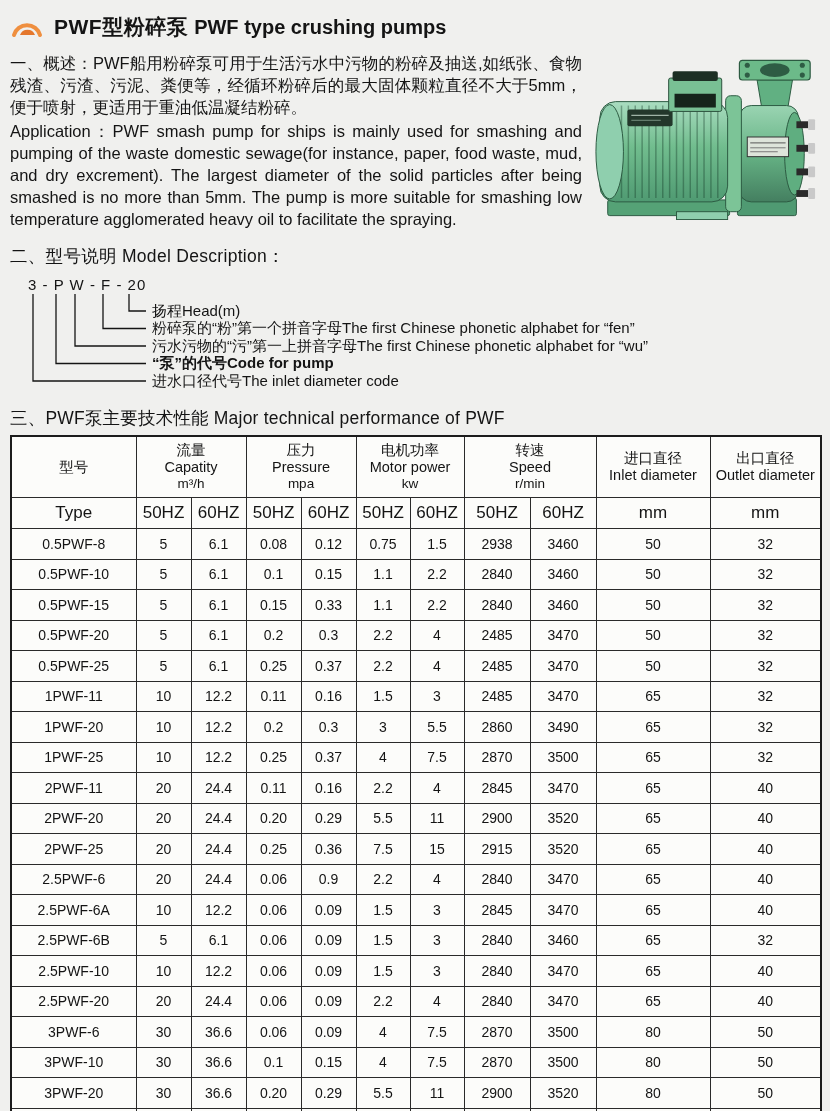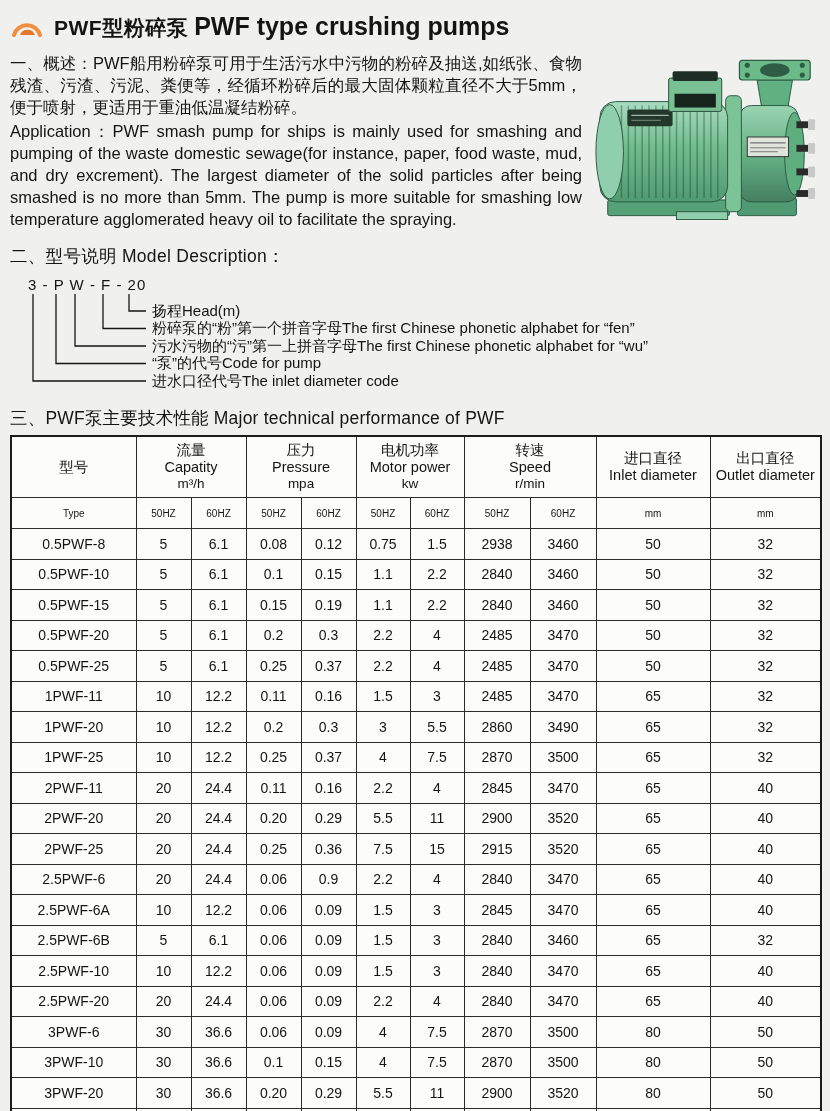--- a/index.html
+++ b/index.html
@@ -12,47 +12,47 @@
     color:#141414;
     overflow:hidden;
     box-sizing:border-box;
     padding:12px 10px 0 10px;
   }
   
   .hdr{display:flex;align-items:center;gap:10px;height:30px;}
   .logo{width:34px;height:24px;flex:0 0 auto;}
   .title-line{font-weight:bold;white-space:nowrap;}
   .title-zh{font-size:21px;letter-spacing:.5px;}
-  .title-en{font-size:25px;margin-left:6px;}
+  .title-en{font-size:20px;margin-left:6px;}
   
   .overview{margin-top:10px;}
   .pump-fig{float:right;width:228px;height:166px;margin:2px 0 4px 10px;}
   .para{margin:0 0 0 0;font-size:16.5px;line-height:22px;text-align:justify;}
   .para.en{margin-top:2px;}
   .sec-h{font-size:17.5px;font-weight:500;margin:14px 0 0 0;letter-spacing:.3px;}
   
   .diagram{position:relative;height:118px;margin-top:8px;clear:none;}
   .mcode{position:absolute;left:18px;top:0;font-size:15px;letter-spacing:1px;white-space:pre;}
   .dlines{position:absolute;left:0;top:0;width:800px;height:118px;}
   .dlabel{position:absolute;left:142px;height:17px;font-size:15px;line-height:17px;white-space:nowrap;}
-  .dl0{top:26px;}.dl1{top:43px;}.dl2{top:61px;}.dl3{top:78px;}.dl4{top:96px;}
+  .dl0{top:26px;}.dl1{top:43px;}.dl2{top:61px;}.dl3{top:78px;font-weight:bold;}.dl4{top:96px;}
   
   .tbl-h{font-size:17.5px;font-weight:400;margin:12px 0 5px 0;letter-spacing:.2px;}
   table.perf{
     border-collapse:collapse;table-layout:fixed;width:810px;
     border:2px solid #1c1c1c;background:#fcfcfa;
   }
   table.perf th,table.perf td{
     border:1px solid #2a2a2a;
     text-align:center;vertical-align:middle;
     font-weight:normal;padding:0 2px;
     overflow:hidden;
   }
   tr.grp th{height:60px;margin-top:48px;}
-  tr.sub th{height:30px;font-size:10px;}
+  tr.sub th{height:30px;font-size:17px;}
   table.perf td{height:29.5px;font-size:14px;}
   .hzh{font-size:14.5px;line-height:17px;}
   .hen{font-size:14.5px;line-height:17px;text-align:center;}
   .hunit{font-size:13.5px;line-height:16px;}
 </style>
 </head>
 <body>
 
 <div class="page">
 
@@ -256,21 +256,21 @@
           <td>2840</td>
           <td>3460</td>
           <td>50</td>
           <td>32</td>
         </tr>
         <tr>
           <td>0.5PWF-15</td>
           <td>5</td>
           <td>6.1</td>
           <td>0.15</td>
-          <td>0.19</td>
+          <td>0.33</td>
           <td>1.1</td>
           <td>2.2</td>
           <td>2840</td>
           <td>3460</td>
           <td>50</td>
           <td>32</td>
         </tr>
         <tr>
           <td>0.5PWF-20</td>
           <td>5</td>

